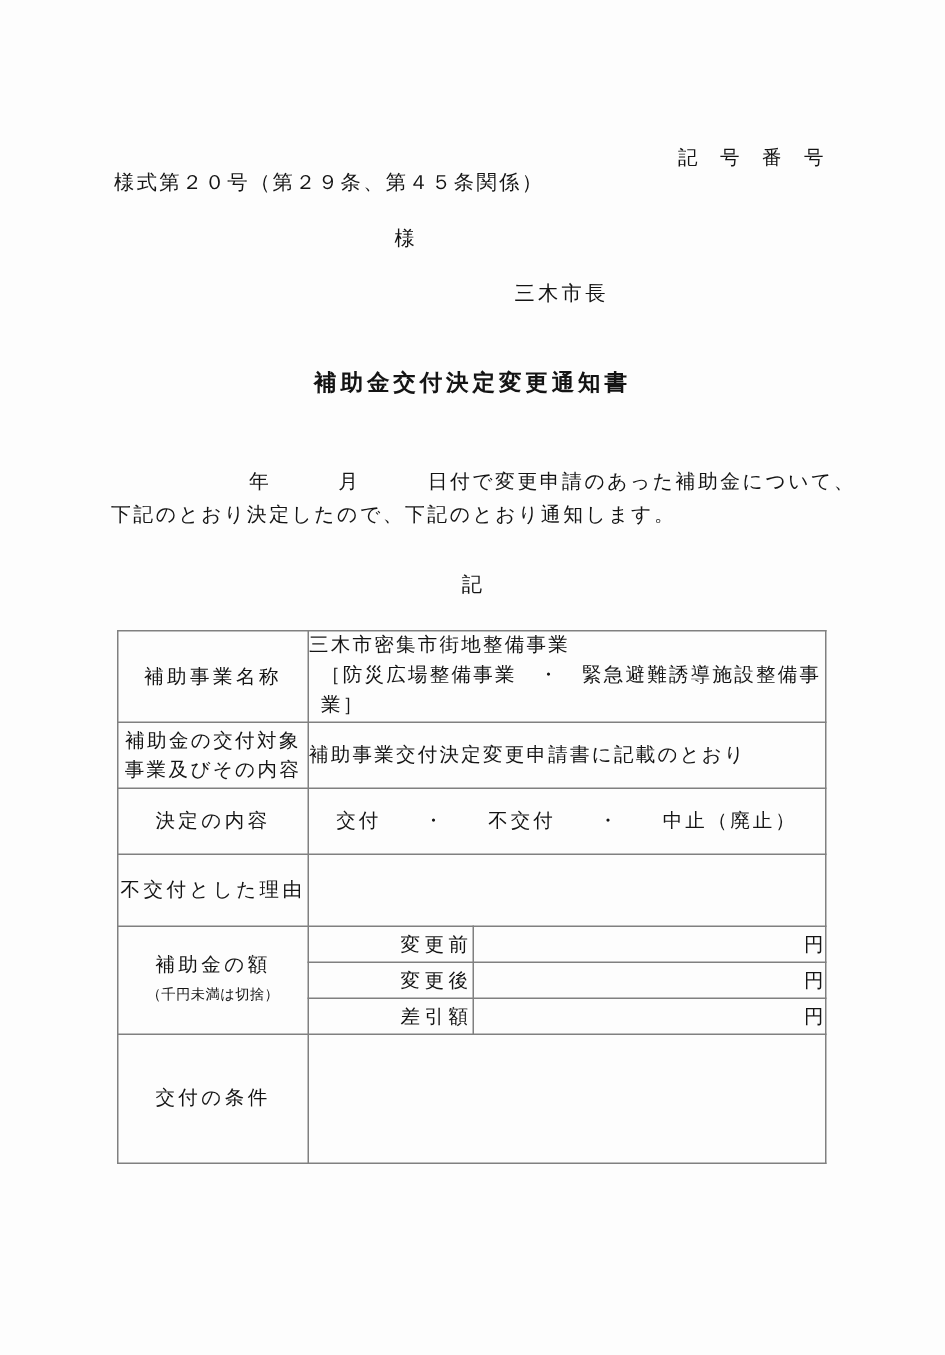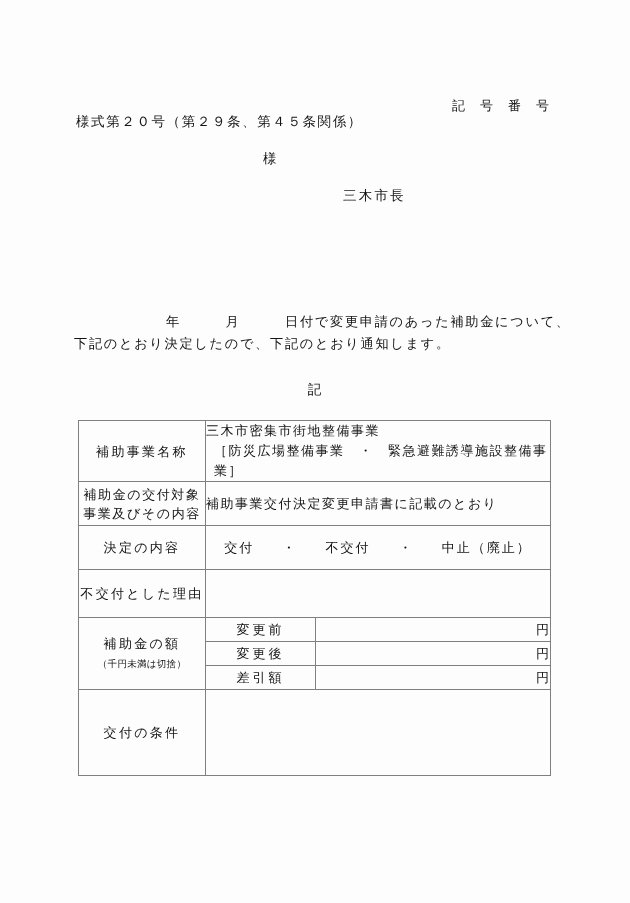--- a/index.html
+++ b/index.html
@@ -164,21 +164,21 @@
   }
   .decision-val .seg { display: inline-block; }
   .decision-val .sep {
     display: inline-block;
     padding: 0 22px;
   }
 
   
   .amt-lbl {
     width: 110px;
-    text-align: center;
+    text-align: right;
     letter-spacing: 3px;
     height: 23px;
   }
   .amt-val {
     text-align: right;
     padding-right: 14px;
     letter-spacing: 1px;
     height: 23px;
   }
 
@@ -192,20 +192,21 @@
   <div class="form-no">様式第２０号（第２９条、第４５条関係）</div>
 
   <div class="doc-meta">
     <span class="meta-line">記　号　番　号</span>
   </div>
 
   <div class="addressee">様</div>
 
   <div class="issuer">三木市長</div>
 
+  <div class="doc-title">補助金交付決定変更通知書</div>
 
   <div class="body-text">
     <span class="lead">年　　　月　　　日付で変更申請のあった補助金について、</span>
     <span class="line2">下記のとおり決定したので、下記のとおり通知します。</span>
   </div>
 
   <div class="kiji">記</div>
 
   <table class="form-table">
     <colgroup>

